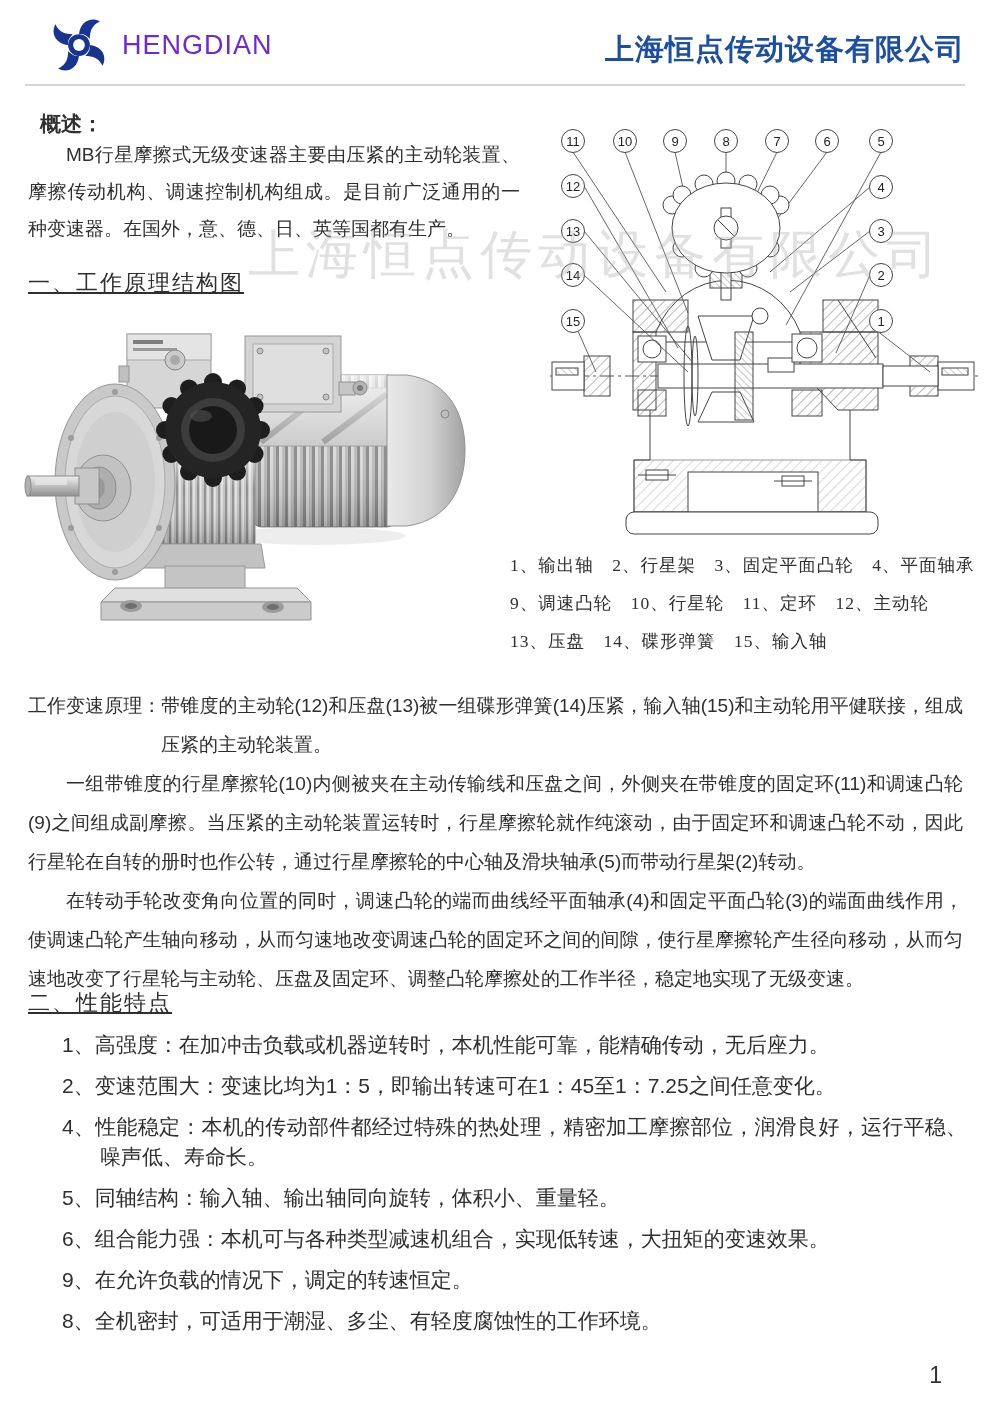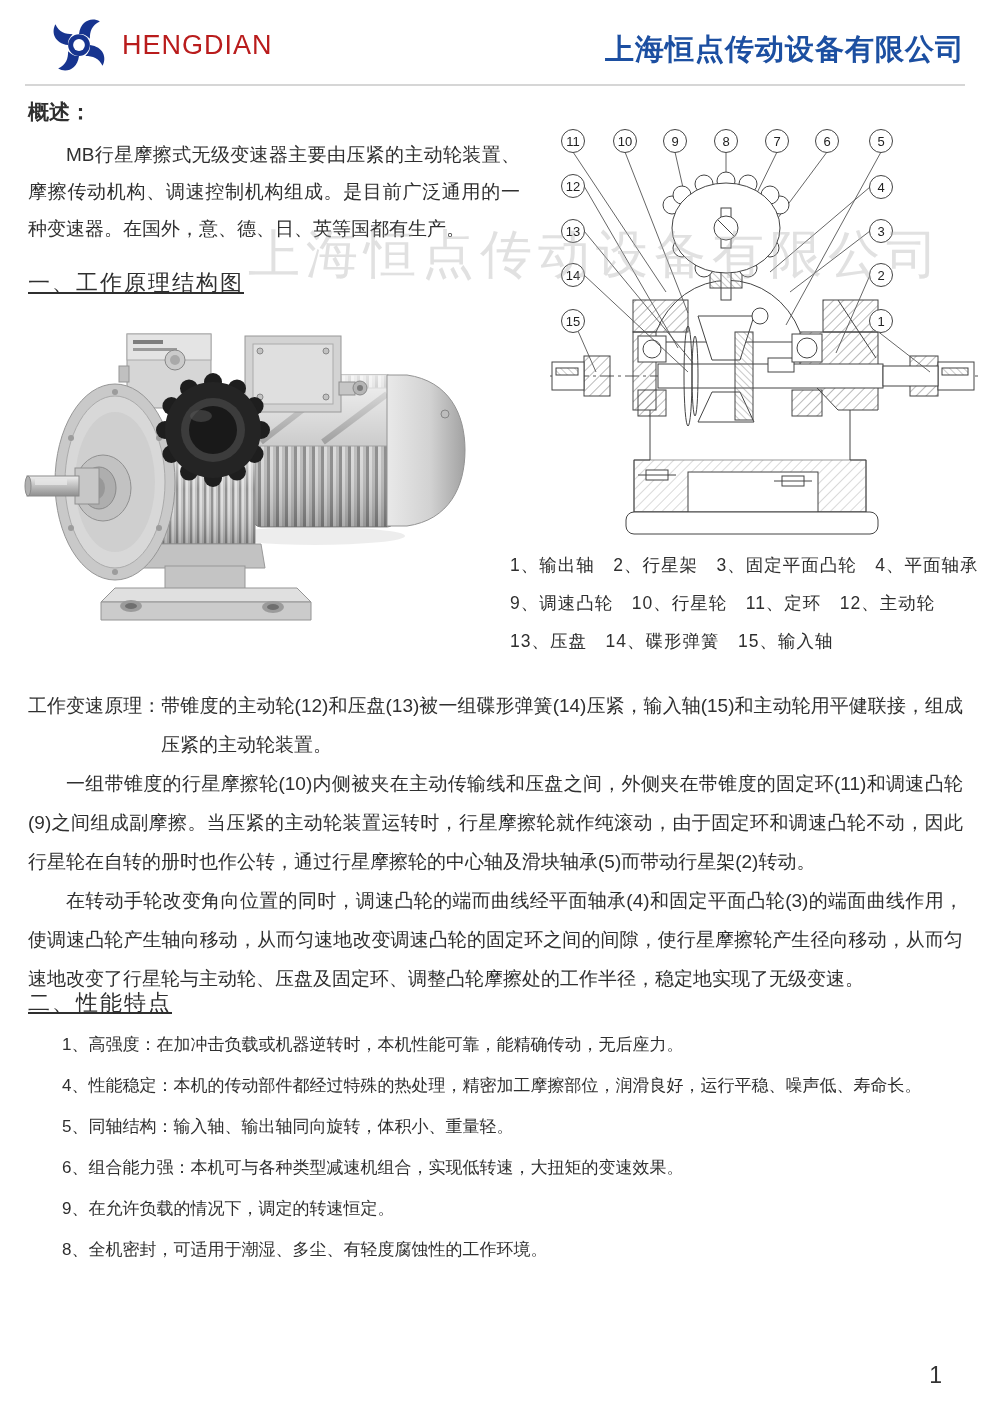--- a/index.html
+++ b/index.html
@@ -2,49 +2,49 @@
 <html><head>
 <meta charset="utf-8">
 <style>
   html,body{margin:0;padding:0;background:#ffffff;}
   .page{position:relative;width:990px;height:1427px;background:#ffffff;overflow:hidden;
         font-family:"Liberation Sans","DejaVu Sans",sans-serif;color:#2f2f2f;}
 
   
   .hdr-logo{position:absolute;left:50px;top:14px;display:flex;align-items:center;}
   .hdr-logo svg{width:58px;height:62px;}
-  .logo-text{margin-left:14px;font-size:27px;letter-spacing:1px;color:#b91c1c;font-weight:500;}
+  .logo-text{margin-left:14px;font-size:27px;letter-spacing:1px;color:#6d28d9;font-weight:500;}
   .company{position:absolute;right:25px;top:30px;font-size:29px;font-weight:bold;
            font-family:"Liberation Serif","DejaVu Serif",serif;color:#1c4fa1;letter-spacing:1px;}
   .rule{position:absolute;left:25px;top:84px;width:940px;height:2px;background:#d6d6d6;}
 
   
   .watermark{position:absolute;left:248px;top:220px;font-size:52px;letter-spacing:6px;
              color:rgba(175,175,175,0.38);white-space:nowrap;z-index:6;pointer-events:none;}
 
   
-  .overview-h{position:absolute;left:28px;top:98px;margin:0;font-size:21px;font-weight:bold;}
+  .overview-h{position:absolute;left:28px;top:98px;margin:12px;font-size:21px;font-weight:bold;}
   .overview-body{position:absolute;left:28px;top:136px;width:492px;margin:0;
                  font-size:19px;line-height:37px;text-indent:2em;text-align:justify;}
 
   .sec-title{position:absolute;left:28px;margin:0;font-size:22px;font-weight:500;letter-spacing:2px;text-decoration:underline;}
   .sec1{top:268px;} .sec2{top:988px;}
 
   .photo{position:absolute;left:15px;top:318px;z-index:1;}
   .diagram{position:absolute;left:538px;top:120px;z-index:1;}
 
   .parts{position:absolute;left:510px;top:546px;width:480px;font-size:17.5px;line-height:38px;
-         letter-spacing:1px;}
+         letter-spacing:1px;font-family:Liberation Serif, serif;}
 
   .principle{position:absolute;left:28px;top:686px;width:935px;font-size:19px;line-height:39px;}
   .principle p{margin:0;text-align:justify;}
   .pr1{padding-left:133px;text-indent:-133px;}
   .pr2{text-indent:2em;}
 
-  .features{position:absolute;left:62px;top:1030px;width:905px;font-size:17px;}
+  .features{position:absolute;left:62px;top:1030px;width:905px;font-size:21px;}
   .feat{line-height:30px;margin-bottom:11px;padding-left:38px;text-indent:-38px;text-align:justify;}
 
   .pagenum{position:absolute;right:48px;top:1362px;font-size:23px;color:#333;}
 </style>
 </head>
 <body>
 
 <div class="page">
 
   <div class="hdr-logo">
@@ -359,20 +359,21 @@
 
   <div class="principle">
     <p class="pr1"><span class="pr-label">工作变速原理：</span><span>带锥度的主动轮(12)和压盘(13)被一组碟形弹簧(14)压紧，输入轴(15)和主动轮用平健联接，组成压紧的主动轮装置。</span></p>
     <p class="pr2">一组带锥度的行星摩擦轮(10)内侧被夹在主动传输线和压盘之间，外侧夹在带锥度的固定环(11)和调速凸轮(9)之间组成副摩擦。当压紧的主动轮装置运转时，行星摩擦轮就作纯滚动，由于固定环和调速凸轮不动，因此行星轮在自转的册时也作公转，通过行星摩擦轮的中心轴及滑块轴承(5)而带动行星架(2)转动。</p>
     <p class="pr2">在转动手轮改变角向位置的同时，调速凸轮的端而曲线经平面轴承(4)和固定平面凸轮(3)的端面曲线作用，使调速凸轮产生轴向移动，从而匀速地改变调速凸轮的固定环之间的间隙，使行星摩擦轮产生径向移动，从而匀速地改变了行星轮与主动轮、压盘及固定环、调整凸轮摩擦处的工作半径，稳定地实现了无级变速。</p>
   </div>
 
   <h2 class="sec-title sec2">二、性能特点</h2>
   <div class="features">
     <div class="feat">1、高强度：在加冲击负载或机器逆转时，本机性能可靠，能精确传动，无后座力。</div>
+    <div class="feat">2、变速范围大：变速比均为1：5，即输出转速可在1：45至1：7.25之间任意变化。</div>
     <div class="feat">4、性能稳定：本机的传动部件都经过特殊的热处理，精密加工摩擦部位，润滑良好，运行平稳、噪声低、寿命长。</div>
     <div class="feat">5、同轴结构：输入轴、输出轴同向旋转，体积小、重量轻。</div>
     <div class="feat">6、组合能力强：本机可与各种类型减速机组合，实现低转速，大扭矩的变速效果。</div>
     <div class="feat">9、在允许负载的情况下，调定的转速恒定。</div>
     <div class="feat">8、全机密封，可适用于潮湿、多尘、有轻度腐蚀性的工作环境。</div>
   </div>
 
   <div class="pagenum">1</div>
 </div>
 

